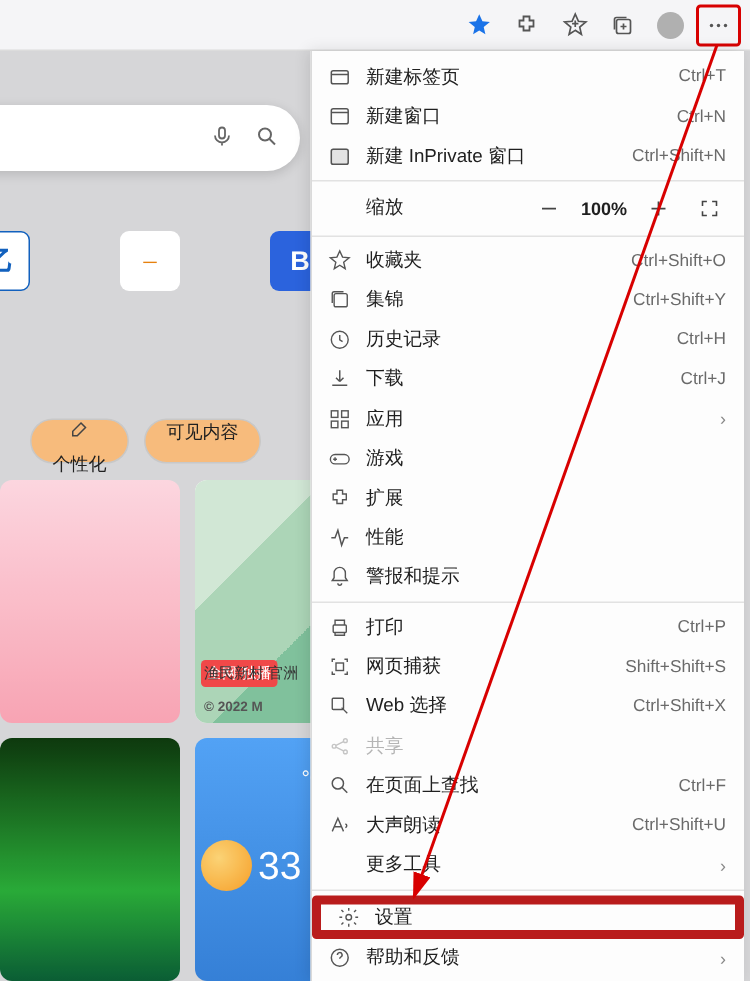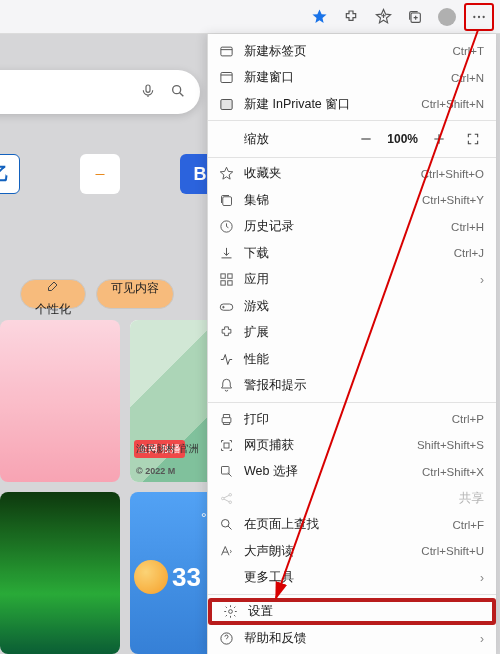--- a/index.html
+++ b/index.html
@@ -39,49 +39,49 @@
   .pill { height:30px; padding:0 14px; border-radius:15px; background:#fdba74; border:1px solid #c8c8c8; display:flex; align-items:center; gap:6px; font-size:12px;flex-direction:column; }
   .feed { position:absolute; top: 286px; left: 0; right: 0; bottom:0; display:grid; grid-template-columns: 120px 120px; gap:10px; padding-left:0; }
   .card { background:#fff; border-radius:8px; overflow:hidden; position:relative; }
   .card-img { width:100%; height:170px; background:#aaa; }
   .card.pink .card-img { background: linear-gradient(#ffd5df,#ff9fb1); }
   .card.map .card-img { background: linear-gradient(135deg,#cfe8d4 30%,#a9d6b5 30% 60%,#7bc39a 60%); position:relative; }
   .map-badge { position:absolute; left:4px; top:120px; background:#f44; color:#fff; font-size:10px; padding:2px 4px; border-radius:3px; }
   .card.green .card-img { background: linear-gradient(#0a3a0a,#1fae2f 60%,#053); }
   .card.weather .card-img { background: linear-gradient(#4aa3ff,#2d7fe0); display:flex; align-items:center; padding:0 4px; color:#fff; }
   .sun { width:34px; height:34px; border-radius:50%; background: radial-gradient(circle at 35% 35%, #ffd36b, #ff9d1a); margin-right:4px; }
-  .temp { font-size:26px; font-weight:700; }
+  .temp { font-size:26px; font-weight:400; }
   .card-head { position:absolute; top:6px; left:8px; font-size:12px; color:#333; }
   .map-citystub { position:absolute; bottom:26px; left:6px; font-size:10px; color:#333; }
   .map-copy { position:absolute; bottom:6px; left:6px; font-size:9px; color:#555;font-weight:bold; }
 
   
   .menu {
     position: absolute; top: 34px; right: 4px; width: 289px; bottom: 0;
     background: #fdfdfd; border-left: 1px solid #dadada; box-shadow: -2px 0 10px rgba(0,0,0,.12);
     display:flex; flex-direction:column; padding: 4px 0 2px;
   }
   .mi {
     display:flex; align-items:center; height: 30.5px; padding: 0 12px 0 10px; gap: 10px;
     cursor: pointer; position:relative;
   }
   .mi .ico { width:16px; height:16px; display:flex; align-items:center; justify-content:center; color:#555; flex:none; }
   .mi .lbl { flex: 0 0 auto; font-size:12.5px; }
   .spacer { flex:1; }
   .mi .sc { font-size:11.5px; color:#6a6a6a; }
   .mi .chev { color:#888; font-size:12px; }
-  .mi.disabled { color:#b5b5b5;justify-content:space-between; }
+  .mi.disabled { color:#b5b5b5; }
   .mi.disabled .ico, .mi.disabled .sc { color:#c5c5c5; }
   .sep { height:1px; background:#e2e2e2; margin: 3px 0; }
   .zoom-row { display:flex; align-items:center; height:34px; padding: 0 10px; gap:8px; }
   .zoom-row .lbl { font-size:12.5px; margin-left:26px; }
   .zoom-row .spacer { flex:1; }
   .zbtn { width:26px; height:26px; display:flex; align-items:center; justify-content:center; border-radius:4px; color:#444; cursor:pointer; }
   .zval { font-size:12px;font-weight:bold; }
-  .settings-highlight { border:4px solid #b91c1c; border-radius:3px; }
+  .settings-highlight { border:6px solid #b91c1c; border-radius:3px; }
 
   
   svg.overlay { position:absolute; inset:0; pointer-events:none; }
 </style>
 </head>
 <body>
 
 <div class="chrome-top">
   <div class="chrome-btn star-filled">
     <svg width="17" height="17" viewBox="0 0 24 24">

